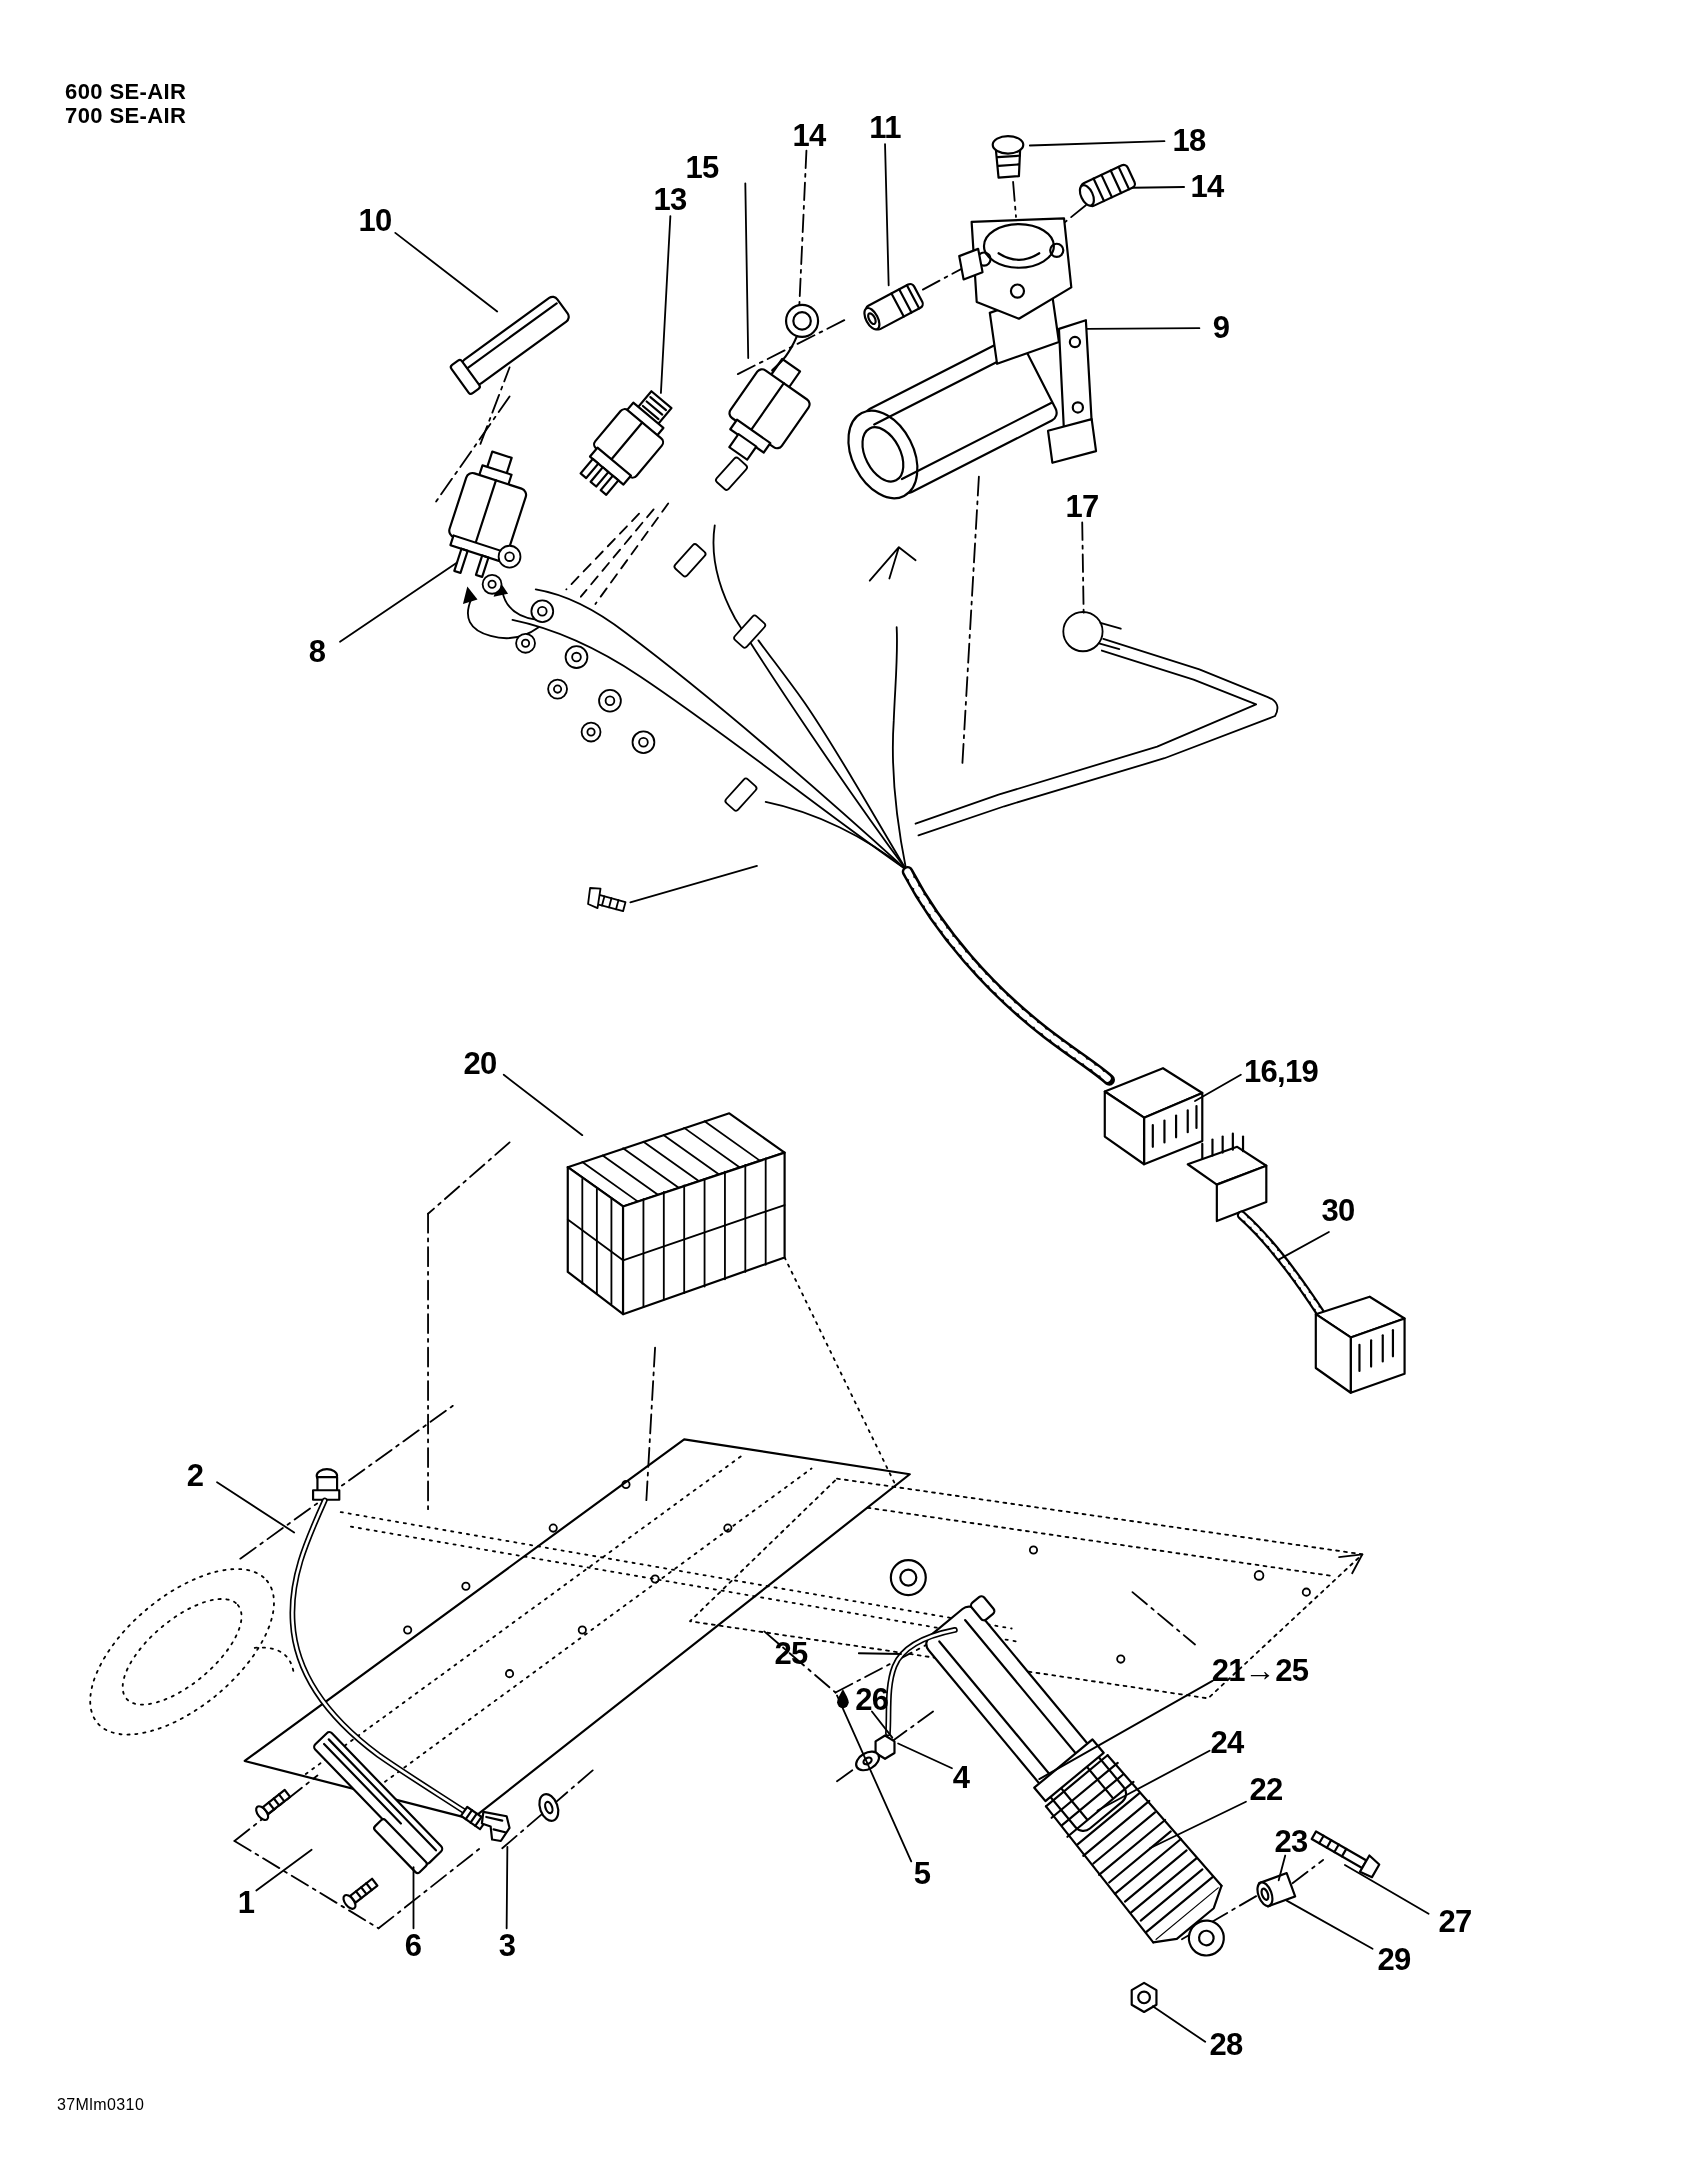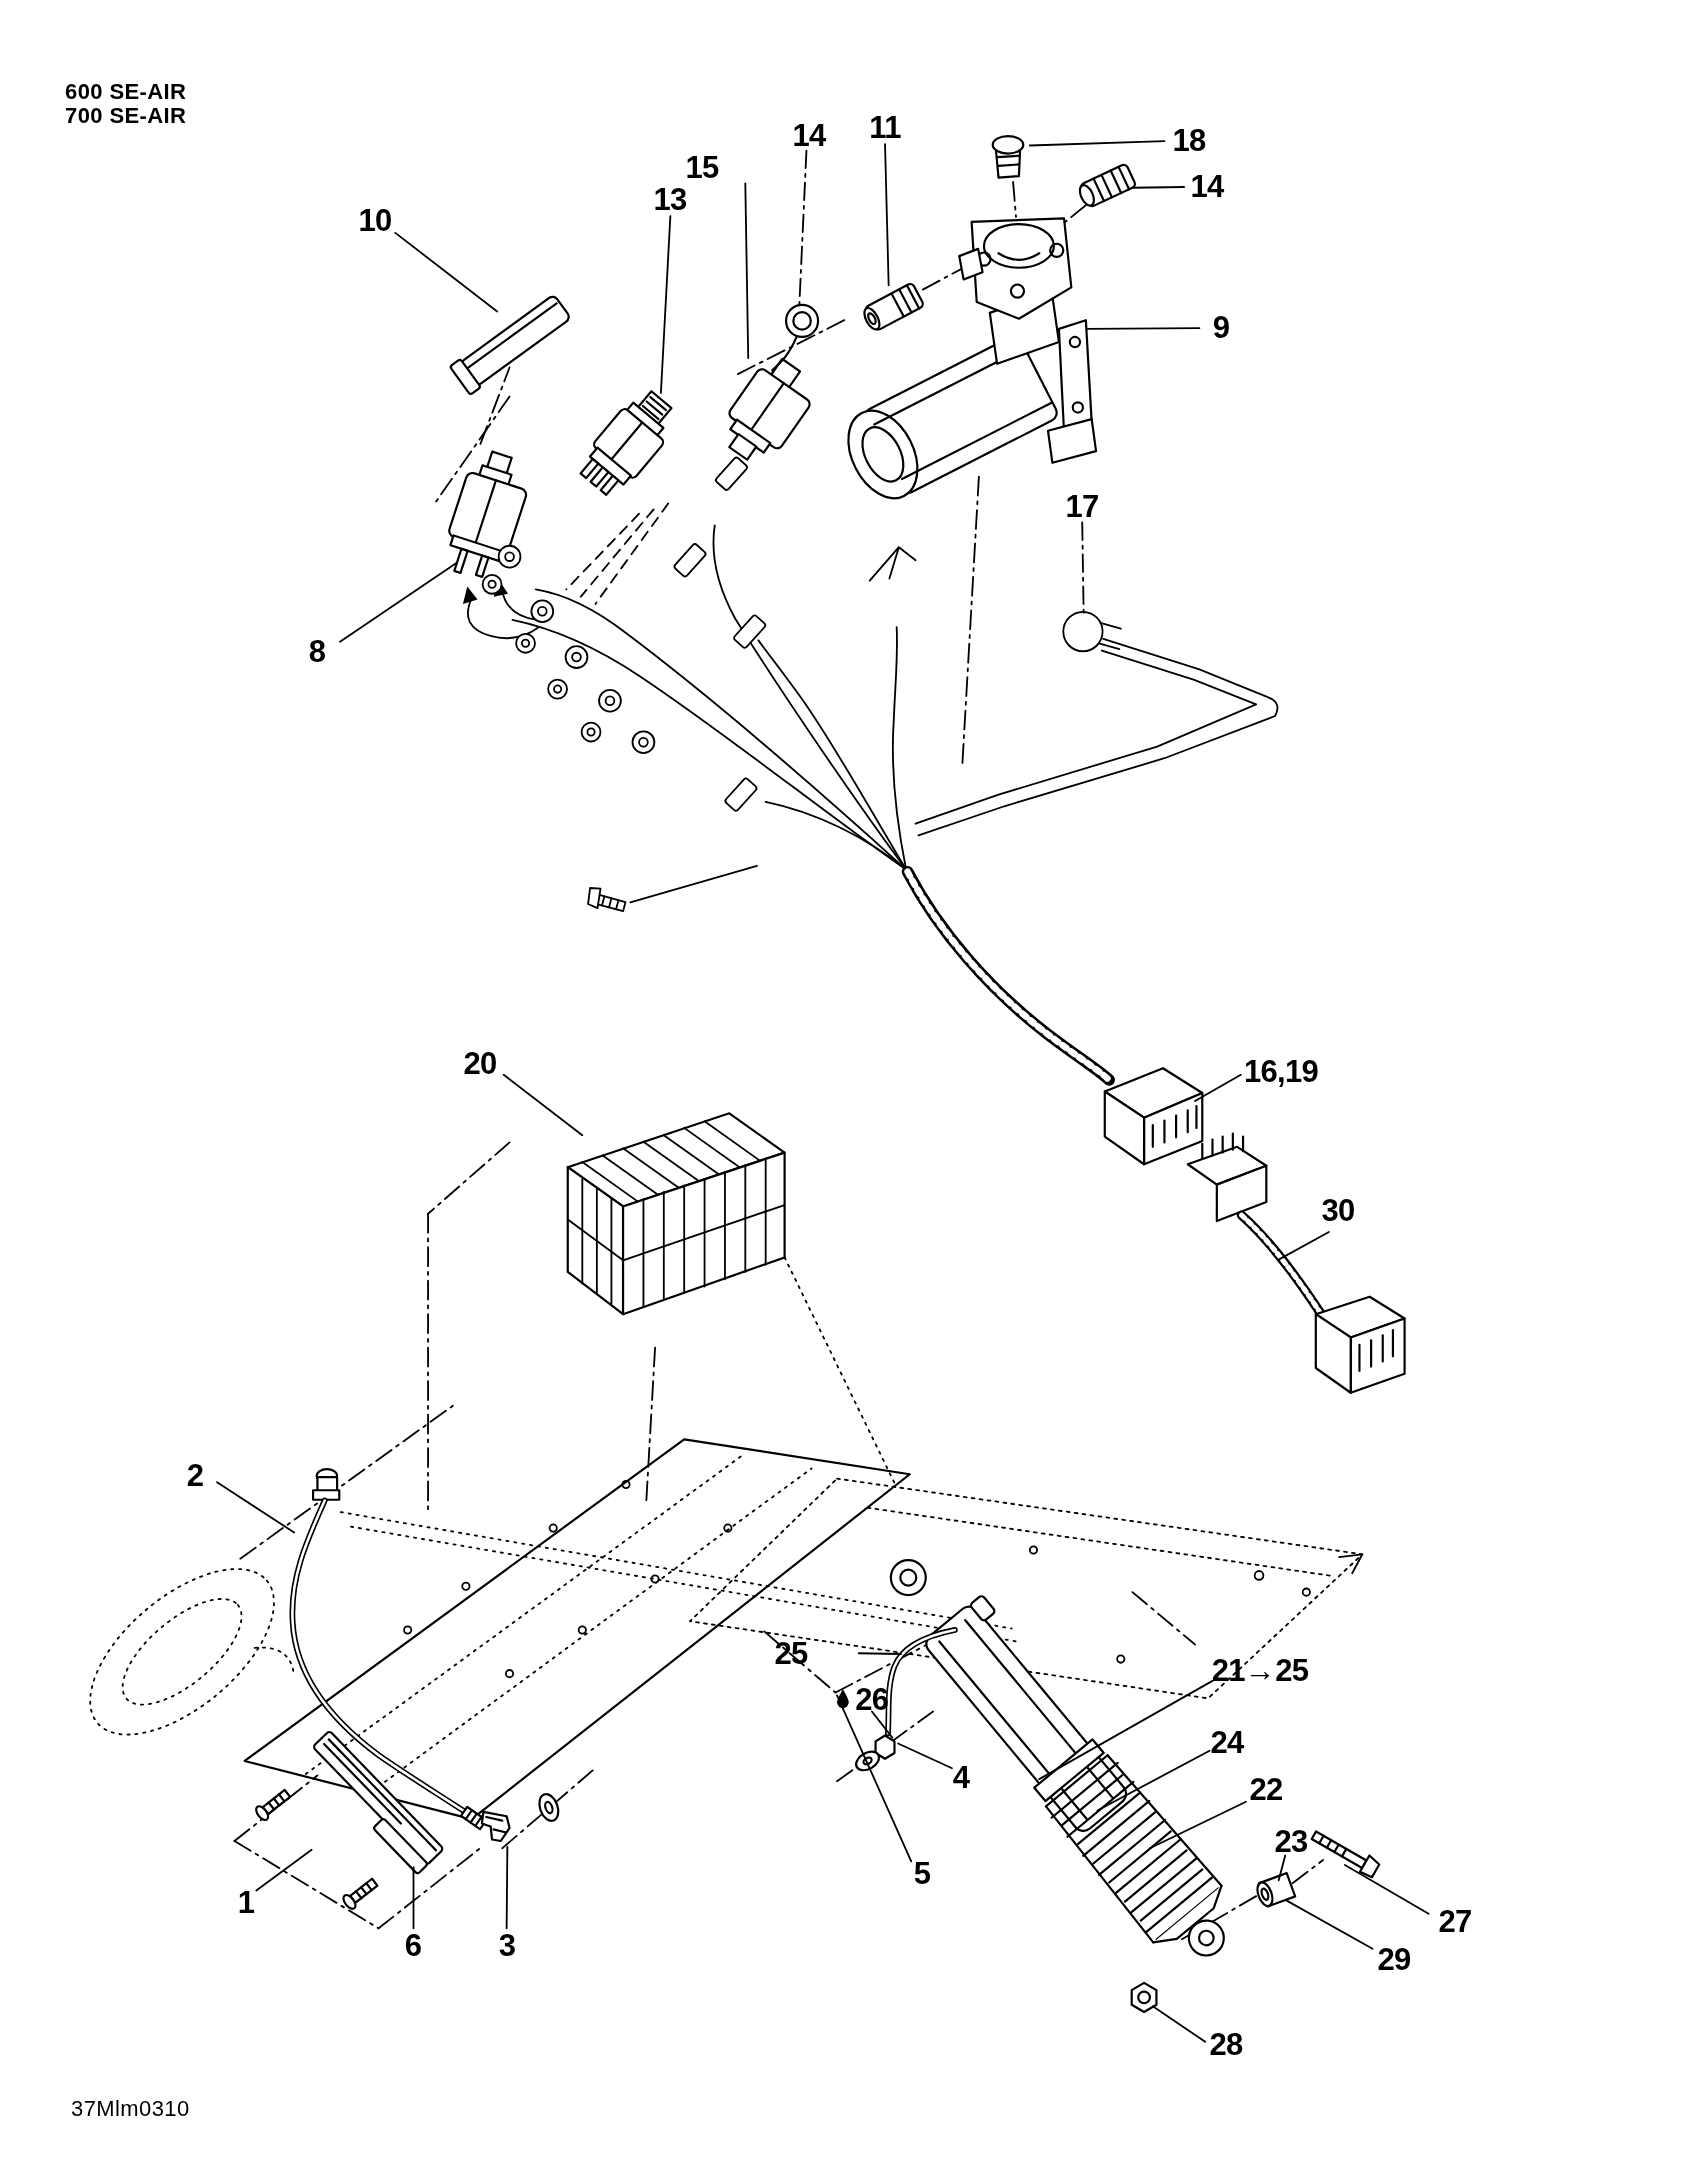--- a/index.html
+++ b/index.html
@@ -1,21 +1,21 @@
 <!DOCTYPE html>
 <html style="font-size:11.6px"><head>
 <meta charset="utf-8">
 <style>
   html,body{margin:0;padding:0;background:#fff;}
   .canvas{position:relative;width:1682px;height:2183px;background:#ffffff;overflow:hidden;
           font-family:"Liberation Sans","DejaVu Sans",sans-serif;color:#000;}
   svg.art{position:absolute;left:0;top:0;}
   .hdr{position:absolute;left:65px;top:80px;font-size:22px;font-weight:700;line-height:1.1;letter-spacing:0.4px;}
   .hdr div{white-space:nowrap;}
-  .footer{position:absolute;left:71px;top:2096px;font-size:22px;font-weight:400;letter-spacing:0.4px;}
+  .footer{position:absolute;left:57px;top:2096px;font-size:16px;font-weight:400;letter-spacing:0.4px;}
   .callout{position:absolute;transform:translate(-50%,-50%);font-size:31px;font-weight:700;
            white-space:nowrap;letter-spacing:-0.7px;display:flex;align-items:center;gap:5.1px;line-height:1;}
   .callout .num{display:inline-block;}
 </style>
 </head>
 <body>
 
 <div class="canvas">
 
 <svg class="art" width="1682" height="2183" viewBox="0 0 2311 3000" fill="none" stroke="#000" stroke-width="3" stroke-linecap="round" stroke-linejoin="round">

